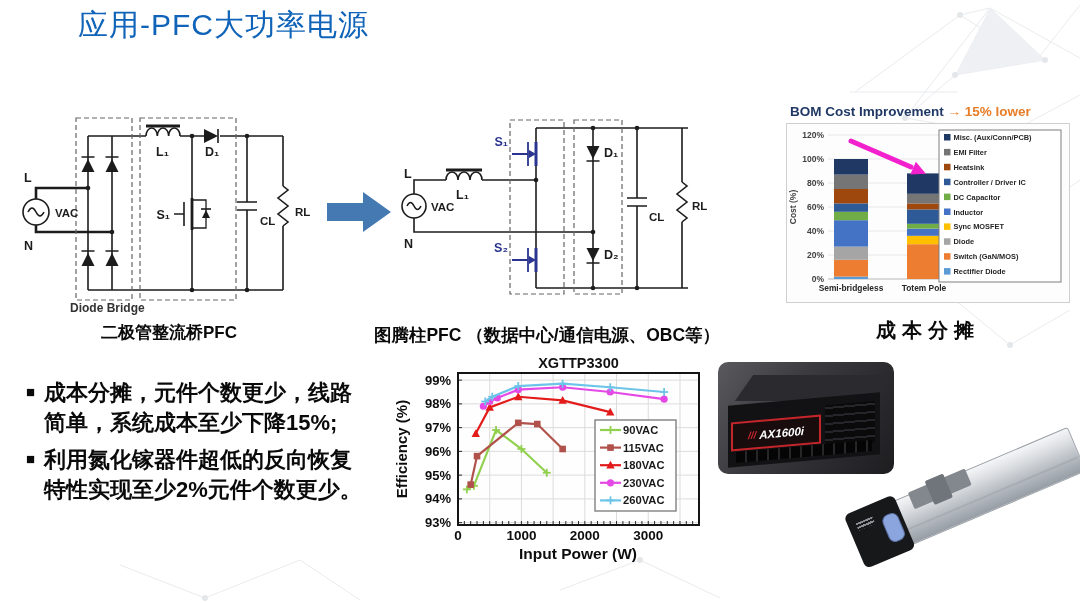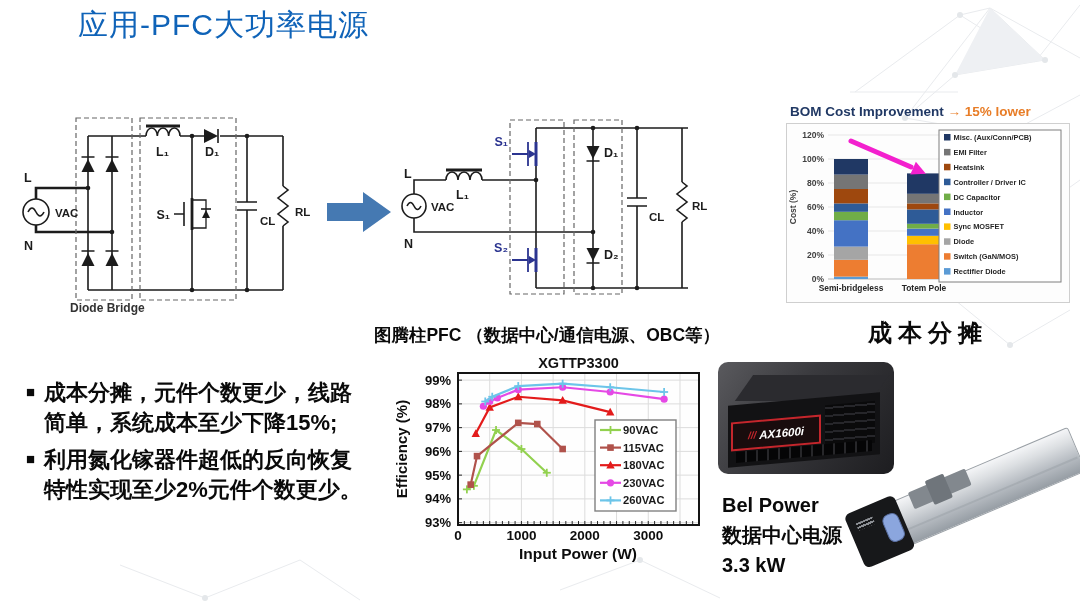--- a/index.html
+++ b/index.html
@@ -5,21 +5,21 @@
   html,body{margin:0;padding:0;background:#888;}
   .slide{position:relative;width:1080px;height:603px;background:#ffffff;overflow:hidden;
          font-family:"Liberation Sans","DejaVu Sans",sans-serif;}
   .slide>*{position:absolute;}
   .bg{left:0;top:0;}
   #title{left:78px;top:5px;font-size:30px;font-weight:400;color:#0f63b8;letter-spacing:1px;}
   .circuit text{font-family:"Liberation Sans","DejaVu Sans",sans-serif;}
   .cap{font-weight:700;color:#0a0a0a;text-align:center;}
   #cap-left{left:8px;top:321px;width:322px;font-size:17px;}
   #cap-mid{left:355px;top:323px;width:384px;font-size:17.5px;}
-  #cap-right{left:786px;top:317px;width:284px;font-size:24px;letter-spacing:6px;}
+  #cap-right{left:786px;top:317px;width:284px;font-size:20px;letter-spacing:6px;}
   
   .bom{left:786px;top:104px;width:248px;}
   .bom-title{font-size:13.5px;font-weight:700;color:#203864;padding-left:4px;white-space:nowrap;}
   .bom-title .suffix{color:#e87d27;}
   #bom-svg{display:block;margin-top:4px;background:#fdfdfd;border:1px solid #cfcfcf;}
   
   .bullets{left:26px;top:378px;width:340px;margin:0;padding:0;list-style:none;}
   .bullets li{display:flex;gap:9px;font-size:22px;font-weight:700;color:#0a0a0a;line-height:1.38;margin-bottom:6px;}
   .bullets .sq{font-size:15px;line-height:1.9;flex:0 0 auto;}
   
@@ -247,20 +247,21 @@
         <text x="166.5" y="120.3" font-family="&quot;Liberation Sans&quot;,&quot;DejaVu Sans&quot;,sans-serif" font-size="7.4" font-weight="700" fill="#262626">Diode</text>
         <rect x="157" y="129.2" width="6.5" height="6.5" fill="#ed7d31"></rect>
         <text x="166.5" y="135.2" font-family="&quot;Liberation Sans&quot;,&quot;DejaVu Sans&quot;,sans-serif" font-size="7.4" font-weight="700" fill="#262626">Switch (GaN/MOS)</text>
         <rect x="157" y="144.1" width="6.5" height="6.5" fill="#5b9bd5"></rect>
         <text x="166.5" y="150.1" font-family="&quot;Liberation Sans&quot;,&quot;DejaVu Sans&quot;,sans-serif" font-size="7.4" font-weight="700" fill="#262626">Rectifier Diode</text>
         <line x1="64" y1="17" x2="124" y2="43" stroke="#f320ce" stroke-width="5" stroke-linecap="round"></line>
         <polygon points="-1,-7 13,0 -1,7" fill="#f320ce" transform="translate(127,44.5) rotate(23.5)"></polygon>
       </svg>
   </div>
 
+  <div id="cap-left" class="cap">二极管整流桥PFC</div>
   <div id="cap-mid" class="cap">图腾柱PFC （数据中心/通信电源、OBC等）</div>
   <div id="cap-right" class="cap">成本分摊</div>
 
   <ul class="bullets">
     <li>
       <span class="sq">■</span>
       <span>成本分摊，元件个数更少，线路简单，系统成本至少下降15%;</span>
     </li>
     <li>
       <span class="sq">■</span>
@@ -414,25 +415,20 @@
     <div class="p1-front">
       <div class="ax-badge">
         <span class="stripes">///</span>
         <span>AX1600i</span>
       </div>
       <div class="p1-sockets"></div>
       <div class="p1-sockets2"></div>
     </div>
   </div>
 
-  <div class="bel">
-    <div>Bel Power</div>
-    <div>数据中心电源</div>
-    <div>3.3 kW</div>
-  </div>
 
   <div class="photo2">
     <div class="psu-bar">
       <div class="psu-seam"></div>
       <div class="psu-handle">
         <div class="hbar"></div>
       </div>
       <div class="psu-cap">
         <div class="psu-label"></div>
         <div class="psu-latch"></div>

